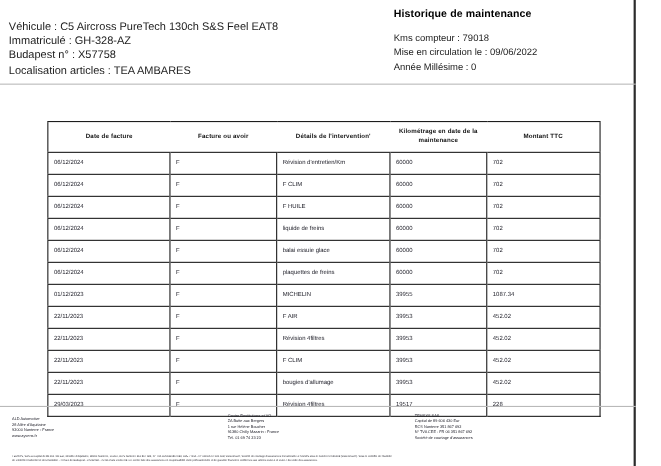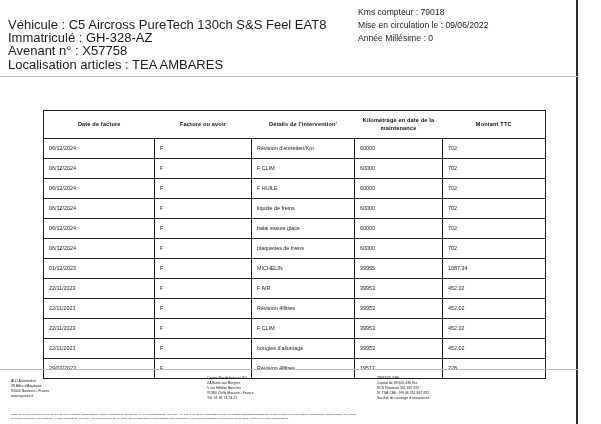--- a/index.html
+++ b/index.html
@@ -40,21 +40,21 @@
   
   .header {
     position: relative;
     height: 76px;
     padding: 8px 0 0 0;
   }
   .hdr-left {
     position: absolute;
     left: 8px;
     top: 18px;
-    font-size: 13px;
+    font-size: 10px;
     line-height: 13.2px;
     color: #1c1c1c;
     white-space: nowrap;
   }
   .hdr-right {
     position: absolute;
     left: 358px;
     top: 6px;
     font-size: 8.6px;
     line-height: 13.2px;
@@ -174,25 +174,26 @@
 </head>
 <body>
 
 <div id="page">
 
   <div class="header">
 
     <div class="hdr-left">
       <span class="hdr-line">Véhicule : C5 Aircross PureTech 130ch S&amp;S Feel EAT8</span>
       <span class="hdr-line">Immatriculé : GH-328-AZ</span>
-      <span class="hdr-line">Avenant n° : X57758</span>
+      <span class="hdr-line">Budapest n° : X57758</span>
       <span class="hdr-line">Localisation articles : TEA AMBARES</span>
     </div>
 
     <div class="hdr-right">
+      <div class="hdr-title">Historique de maintenance</div>
       <span class="hdr-line">Kms compteur : 79018</span>
       <span class="hdr-line">Mise en circulation le : 09/06/2022</span>
       <span class="hdr-line">Année Millésime : 0</span>
     </div>
   </div>
   <div class="header-rule"></div>
 
   <div class="table-wrap">
     <table class="hist">
       <colgroup>

